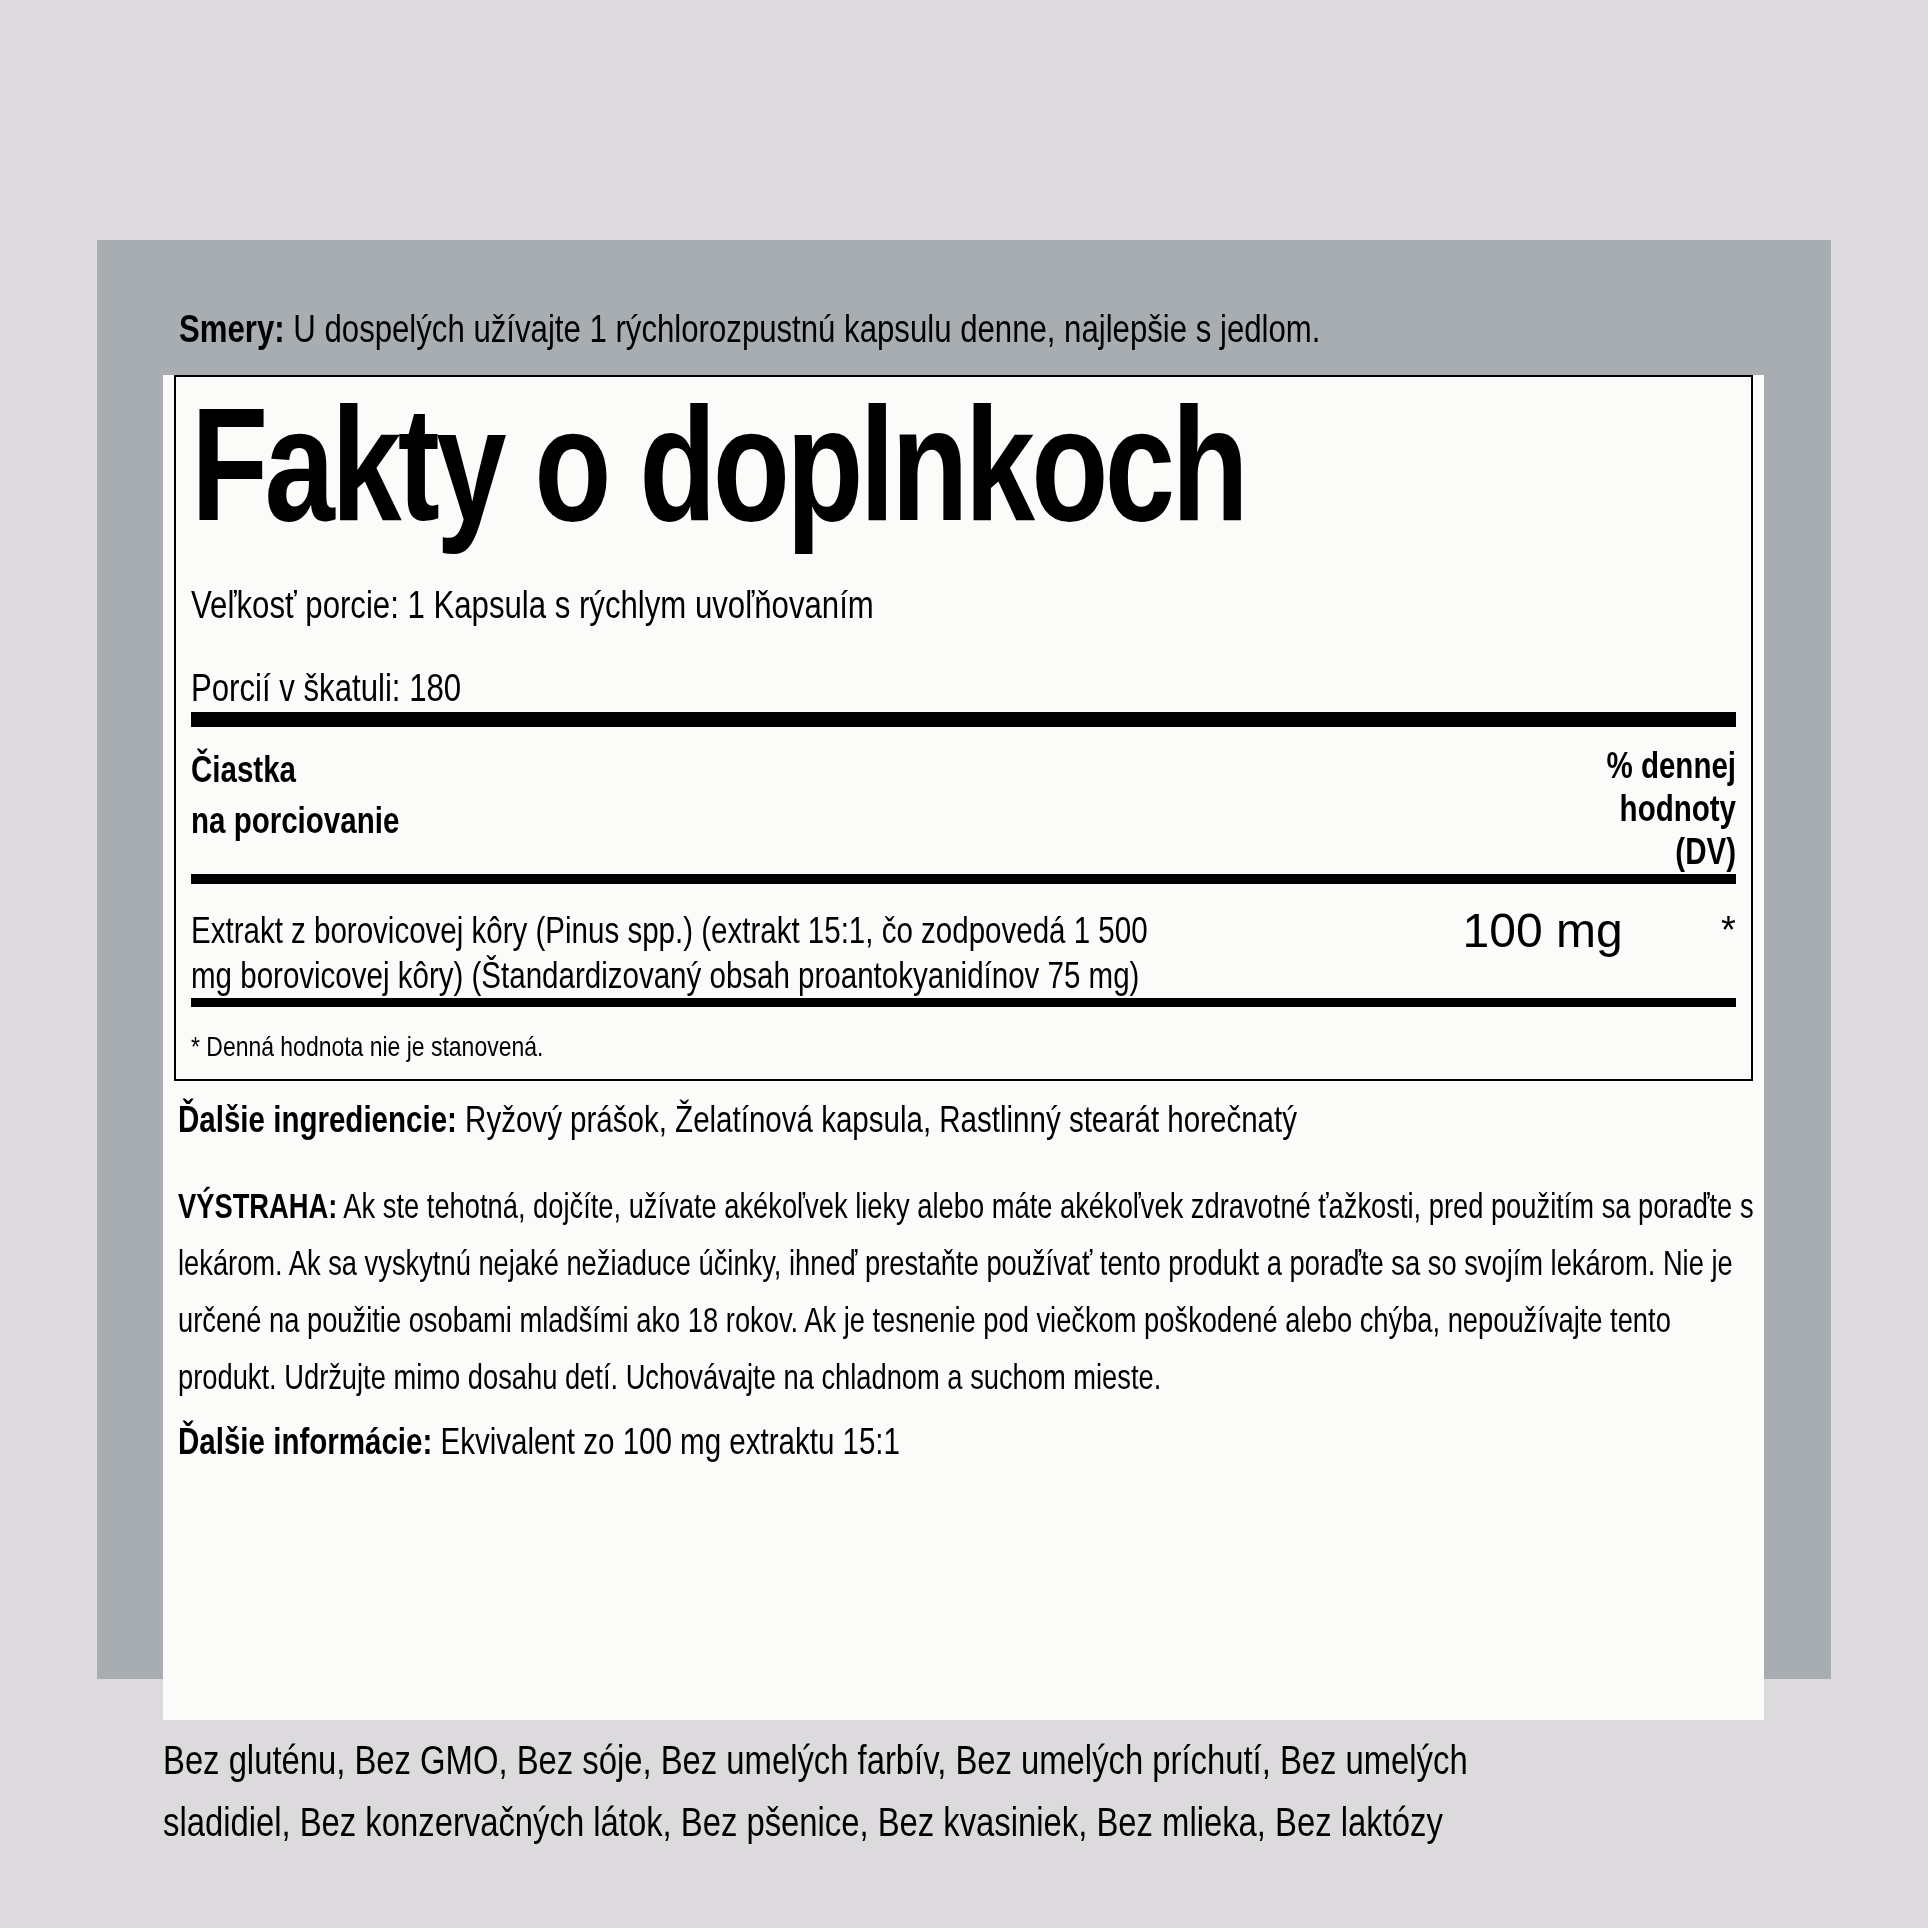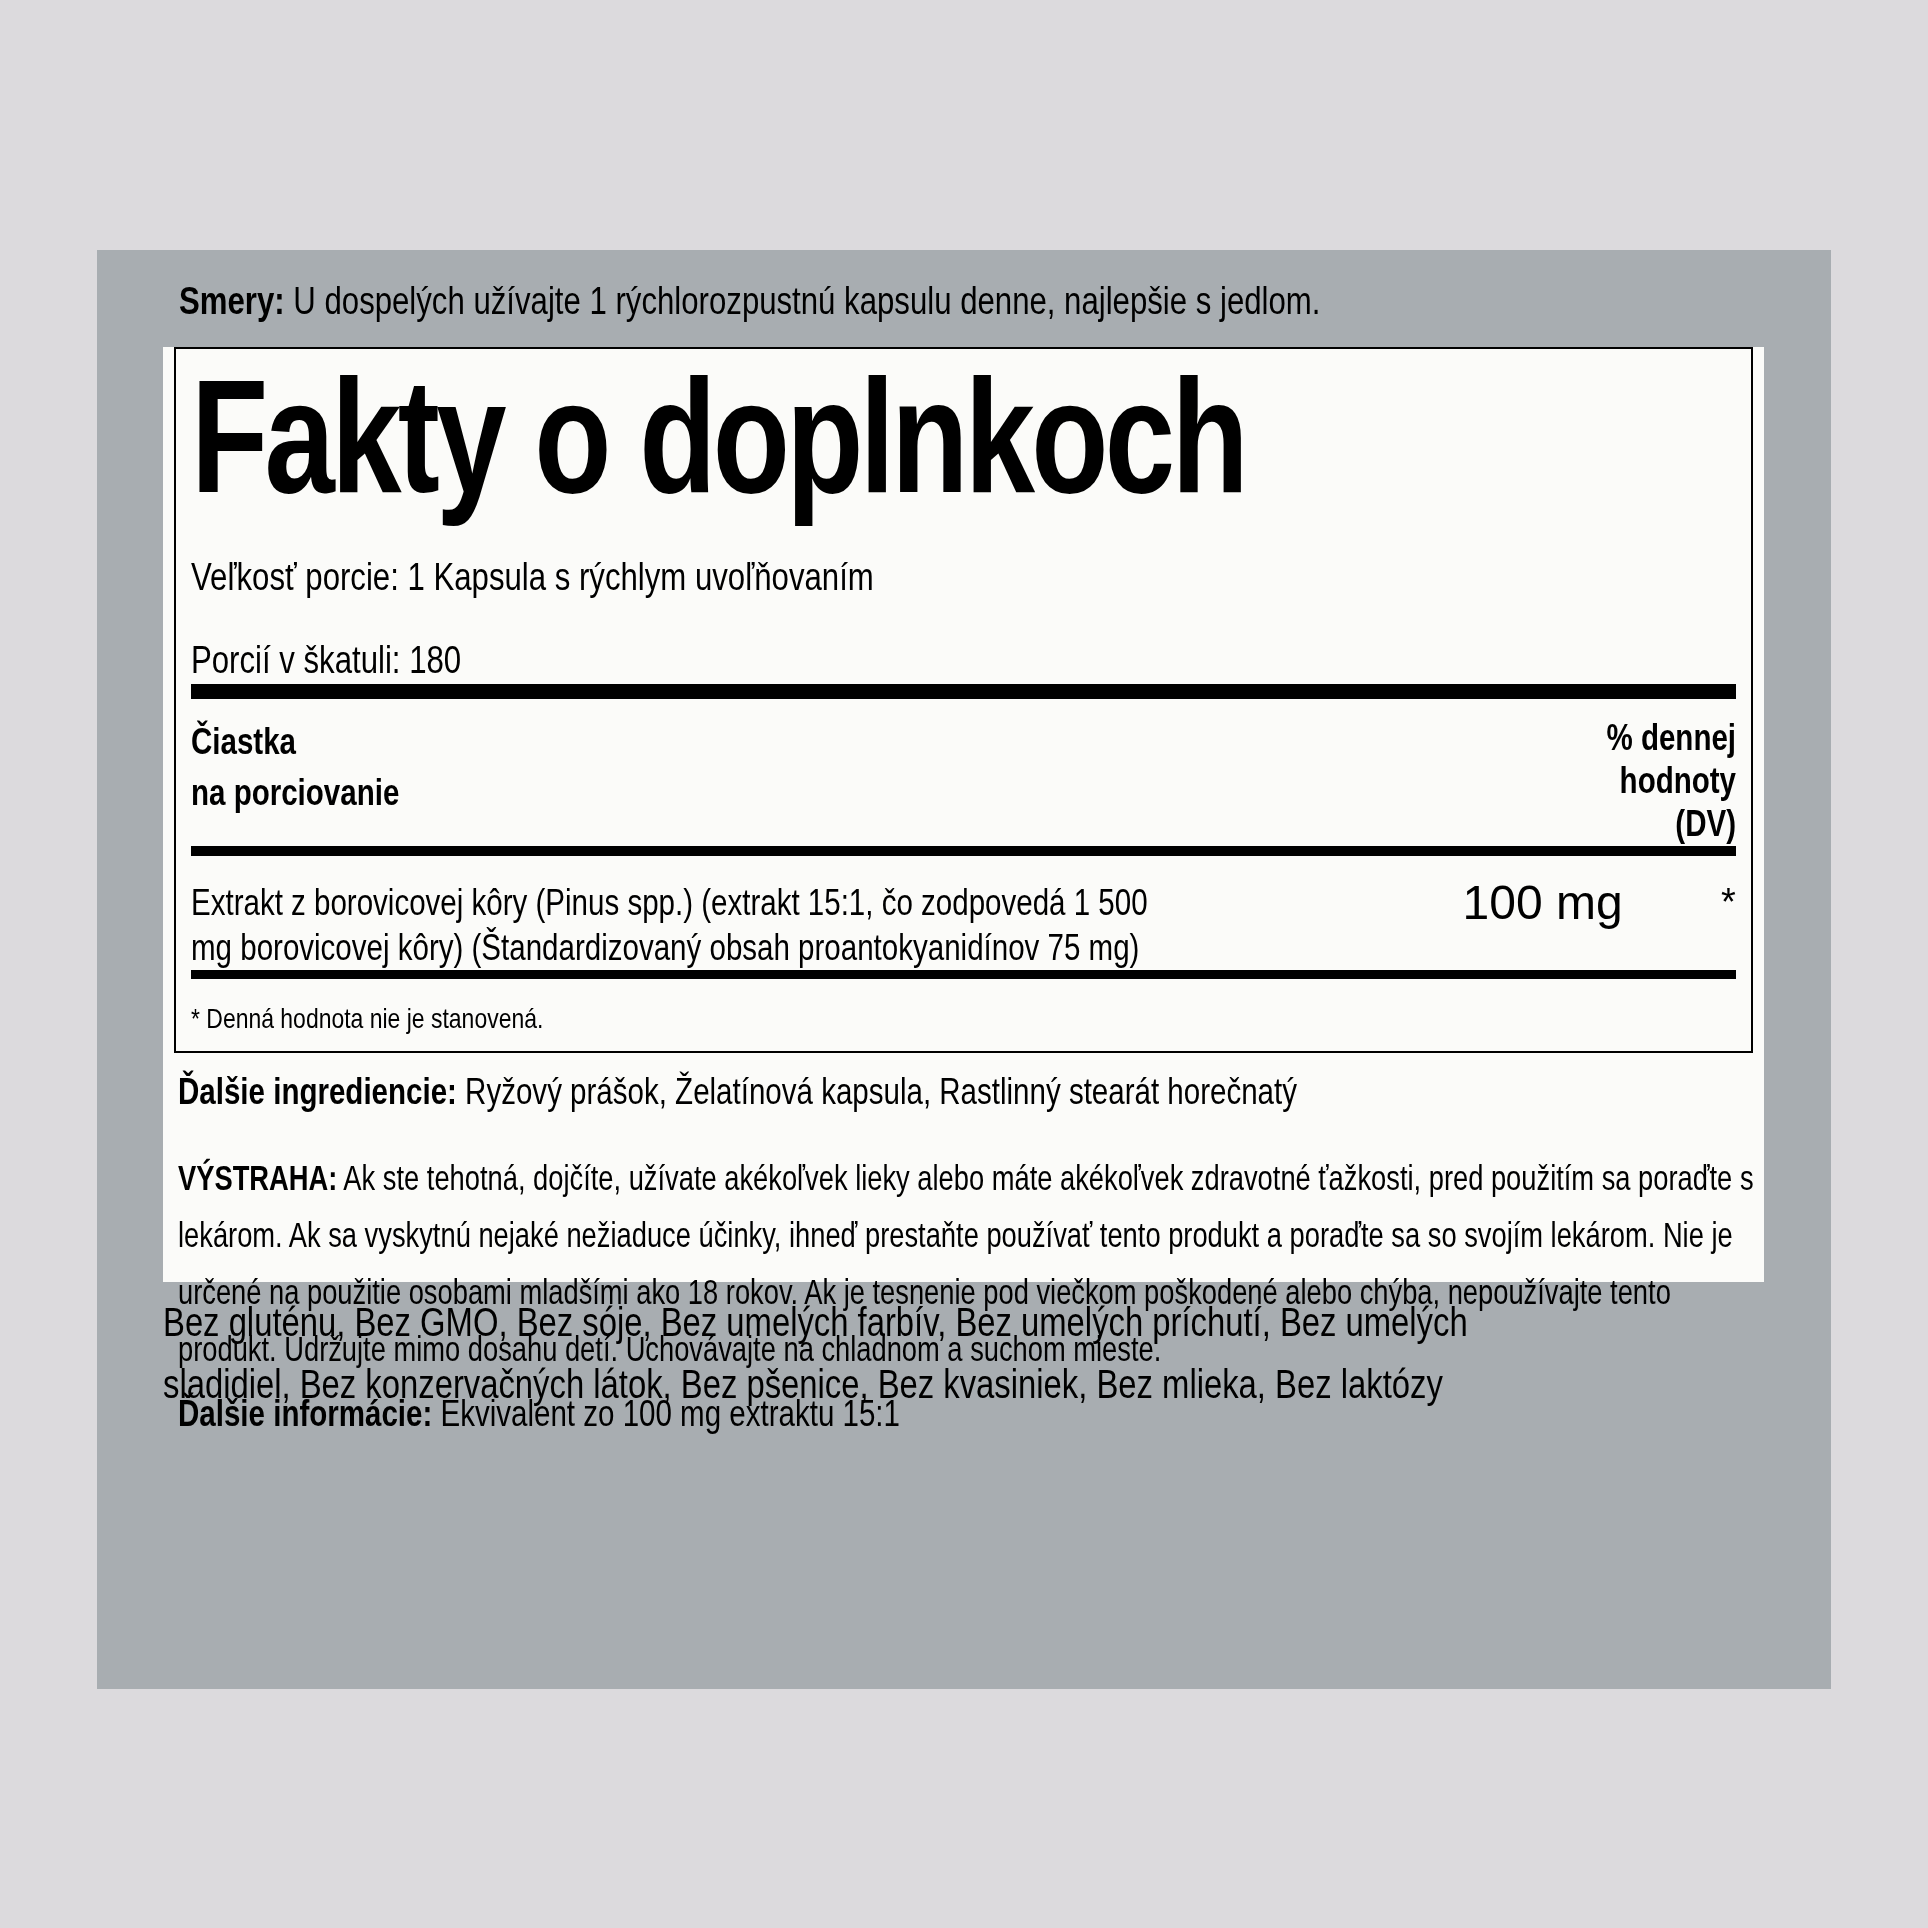--- a/index.html
+++ b/index.html
@@ -6,40 +6,40 @@
   body{
     width:1928px;height:1928px;
     background:#dcdadd;
     font-family:"Liberation Sans", sans-serif;
     color:#000;
     position:relative;
     overflow:hidden;
   }
   .panel{
     position:absolute;
-    left:97px;top:250px;
+    left:97px;top:240px;
     width:1734px;height:1439px;
     background:#a8adb1;
     box-sizing:border-box;
-    padding-top:28px;
+    padding-top:66px;
   }
   
   .cond{
     transform:scaleX(0.82);
     transform-origin:0 0;
     width:122%;
   }
   .smery{
     margin:0 0 0 82px;
     font-size:38px;
     line-height:47px;
   }
   .card{
     margin:21.7px 0 0 66px;
-    width:1601px;height:935px;
+    width:1601px;height:1345px;
     background:#fbfbf9;
     box-sizing:border-box;
     overflow:visible;
   }
   .facts-box{
     margin:11.3px;
     border:2.8px solid #000;
     box-sizing:border-box;
     padding:0 15px 13px 15px;
   }

